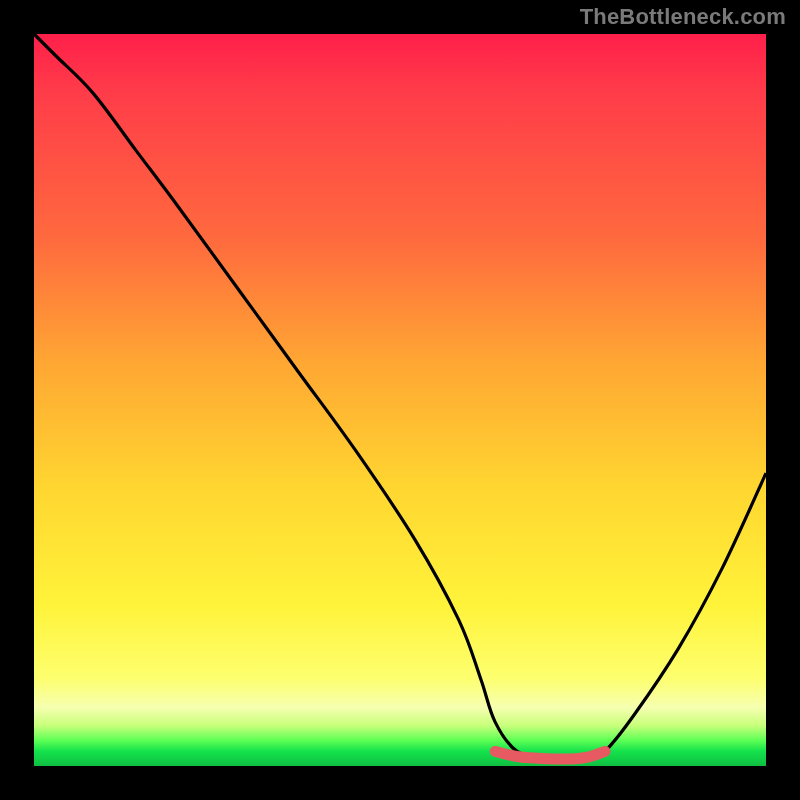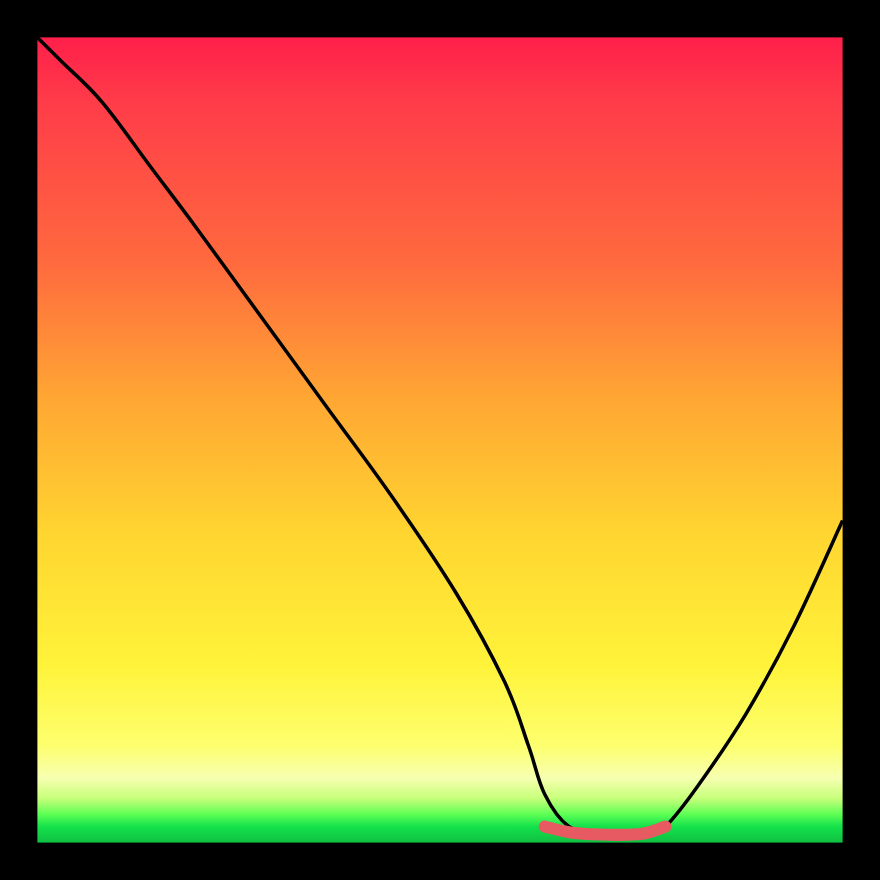--- a/index.html
+++ b/index.html
@@ -54,20 +54,21 @@
     top: 0;
     width: 732px;
     height: 732px;
     overflow: visible;
   }
 </style>
 </head>
 <body>
 
 <div class="frame">
+  <div class="watermark">TheBottleneck.com</div>
 
   <div class="plot-area">
     <svg class="curve" viewBox="0 0 732 732" preserveAspectRatio="none">
       <path fill="none" stroke="#000000" stroke-width="3.2" d="M 0.0 0.0 C 4.0 4.0, 11.4 11.4, 22.0 22.0 C 32.5 32.5, 44.1 41.4, 58.6 58.6 C 73.1 75.7, 86.7 96.0, 102.5 117.1 C 118.3 138.2, 128.0 150.6, 146.4 175.7 C 164.8 200.7, 183.9 227.2, 205.0 256.2 C 226.0 285.2, 242.4 307.7, 263.5 336.7 C 284.6 365.7, 301.0 386.9, 322.1 417.2 C 343.2 447.5, 362.2 474.8, 380.6 505.1 C 399.1 535.4, 412.7 560.6, 424.6 585.6 C 436.4 610.6, 439.9 625.7, 446.5 644.2 C 453.1 662.6, 454.6 674.9, 461.2 688.1 C 467.7 701.3, 473.9 710.8, 483.1 717.4 C 492.3 723.9, 501.9 723.4, 512.4 724.7 C 522.9 726.0, 533.8 724.7, 541.7 724.7 C 549.6 724.7, 551.0 726.0, 556.3 724.7 C 561.6 723.4, 563.1 725.3, 571.0 717.4 C 578.9 709.5, 587.1 699.2, 600.2 680.8 C 613.4 662.3, 628.3 641.2, 644.2 614.9 C 660.0 588.5, 672.3 566.0, 688.1 534.4 C 703.9 502.7, 724.1 456.3, 732.0 439.2"></path>
       <path fill="none" stroke="#e85a62" stroke-width="11" stroke-linecap="round" stroke-linejoin="round" d="M 461.2 717.4 C 465.1 718.3, 473.9 721.2, 483.1 722.5 C 492.3 723.8, 501.9 724.3, 512.4 724.7 C 522.9 725.1, 533.8 725.1, 541.7 724.7 C 549.6 724.3, 551.0 723.8, 556.3 722.5 C 561.6 721.2, 568.3 718.3, 571.0 717.4"></path>
     </svg>
   </div>
 </div>
 
 </body></html>

